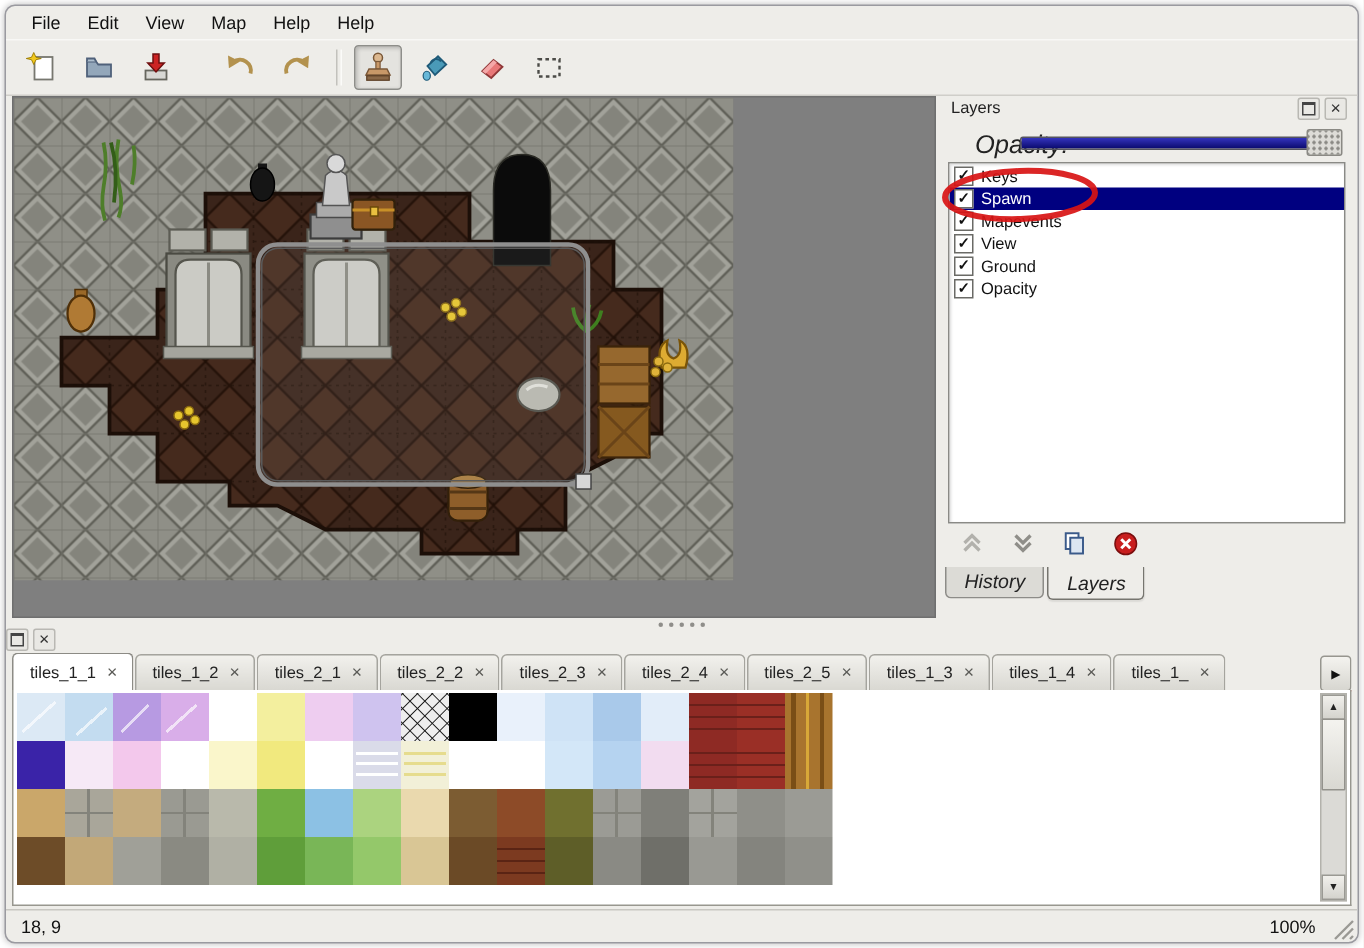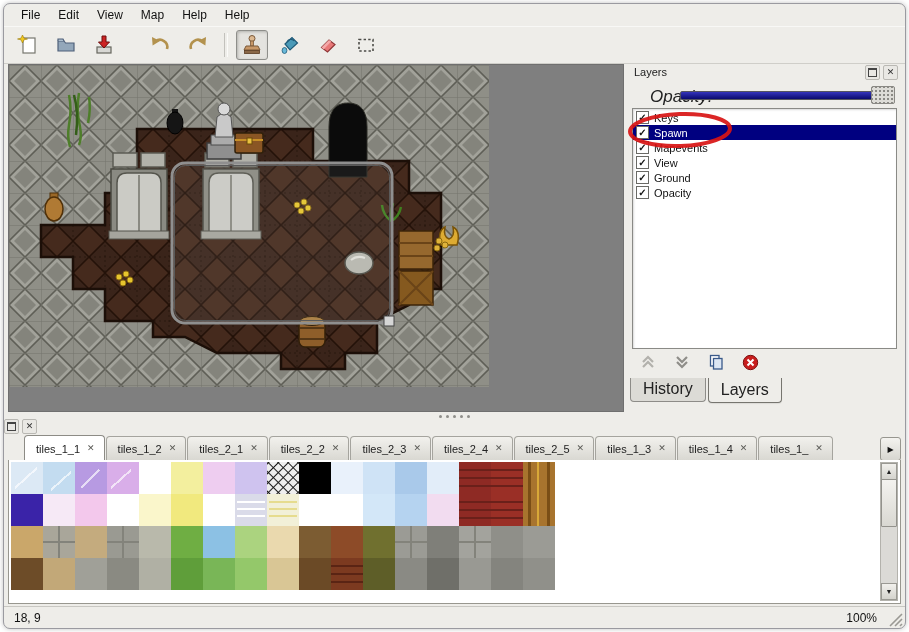--- a/index.html
+++ b/index.html
@@ -52,29 +52,29 @@
   .checkbox{width:11px;height:11px;background:#fff;border:1px solid #6a6a66;margin-right:5px;display:flex;
             align-items:center;justify-content:center;flex:none;}
   .check{font-size:10px;font-weight:bold;color:#111;line-height:1;}
 
   .annotation-overlay{position:absolute;left:0;top:0;width:273px;height:346px;pointer-events:none;}
 
   .layer-tools{position:absolute;left:0;top:286px;right:0;height:24px;display:flex;align-items:center;padding-left:10px;gap:14px;}
   .ltbtn{width:20px;height:20px;display:flex;align-items:center;justify-content:center;}
 
   .dock-tabs{position:absolute;left:2px;top:314px;right:2px;height:22px;display:flex;align-items:flex-start;}
-  .dock-tab{font-size:16px;padding:2px 12px 3px;border:1px solid #8d8c88;border-top:none;
-            border-radius:0 0 4px 4px;background:#dcdbd6;color:#222;margin-right:2px;}
+  .dock-tab{font-size:13px;padding:2px 12px 3px;border:1px solid #8d8c88;border-top:none;
+            border-radius:0 0 4px 4px;background:#dcdbd6;color:#222;margin-right:2px;font-style:italic;}
   .dock-tab.active{background:#eeede9;border-color:#76756f;padding-top:3px;box-shadow:0 1px 1px rgba(0,0,0,.08);}
 
   
   .tilesets-dock{position:absolute;left:0;top:414px;width:901px;height:188px;}
   .ts-titlebar{position:absolute;left:0;top:0;right:0;height:16px;display:flex;align-items:center;}
   .ts-tabbar{position:absolute;left:4px;top:16px;right:4px;height:26px;display:flex;align-items:flex-end;
-             border-bottom:1px solid #b91c1c;overflow:hidden;padding-right:22px;margin-left:16px;}
+             border-bottom:1px solid #b91c1c;overflow:hidden;padding-right:22px;}
   .ts-tab{flex:none;display:flex;align-items:center;font-size:11px;color:#222;padding:4px 9px 4px 11px;
           border:1px solid #a5a49e;border-bottom:none;border-radius:4px 4px 0 0;margin-right:1px;
           background:linear-gradient(#f2f1ed,#d9d8d2);height:15px;}
   .ts-tab.active{background:#ffffff;position:relative;z-index:2;margin-bottom:-1px;height:17px;border-color:#8c8b85;}
   .tab-close{font-size:9px;color:#5a5a56;margin-left:7px;line-height:1;}
   .ts-scrollright{position:absolute;right:0;top:3px;width:19px;height:22px;border:1px solid #97968f;border-radius:3px;
                   background:linear-gradient(#f4f3ef,#d7d6d0);display:flex;align-items:center;justify-content:center;
                   font-size:8px;color:#111;z-index:3;}
   .ts-content{position:absolute;left:4px;top:42px;right:4px;bottom:2px;background:#ffffff;
               border:1px solid #98978f;border-top:none;overflow:hidden;}

